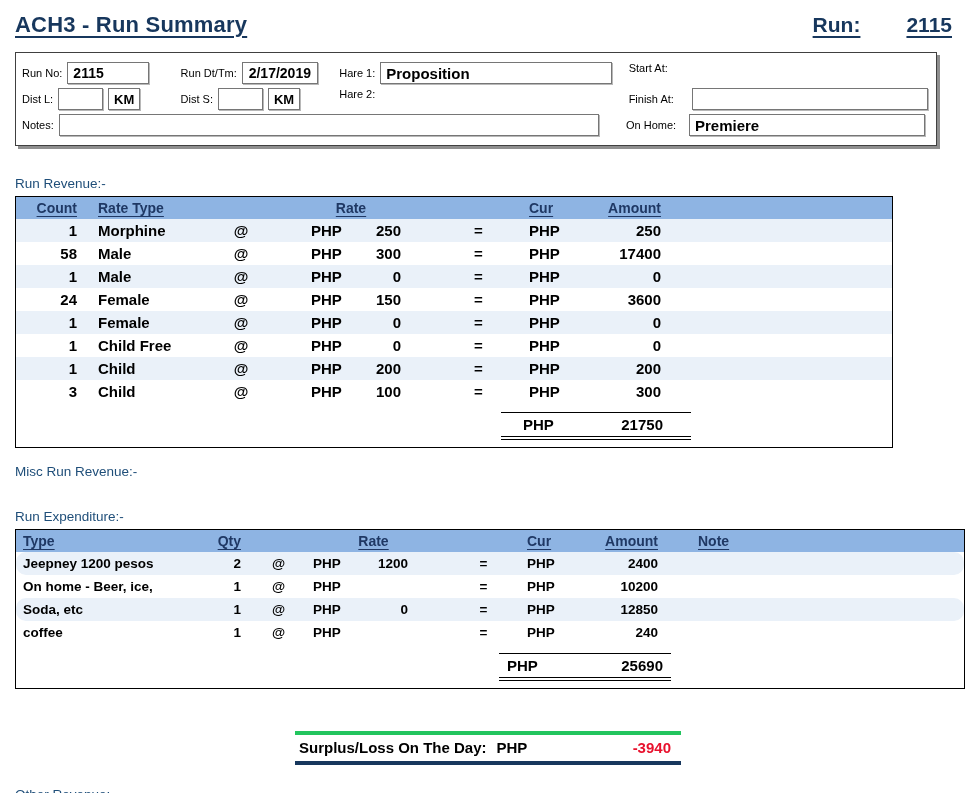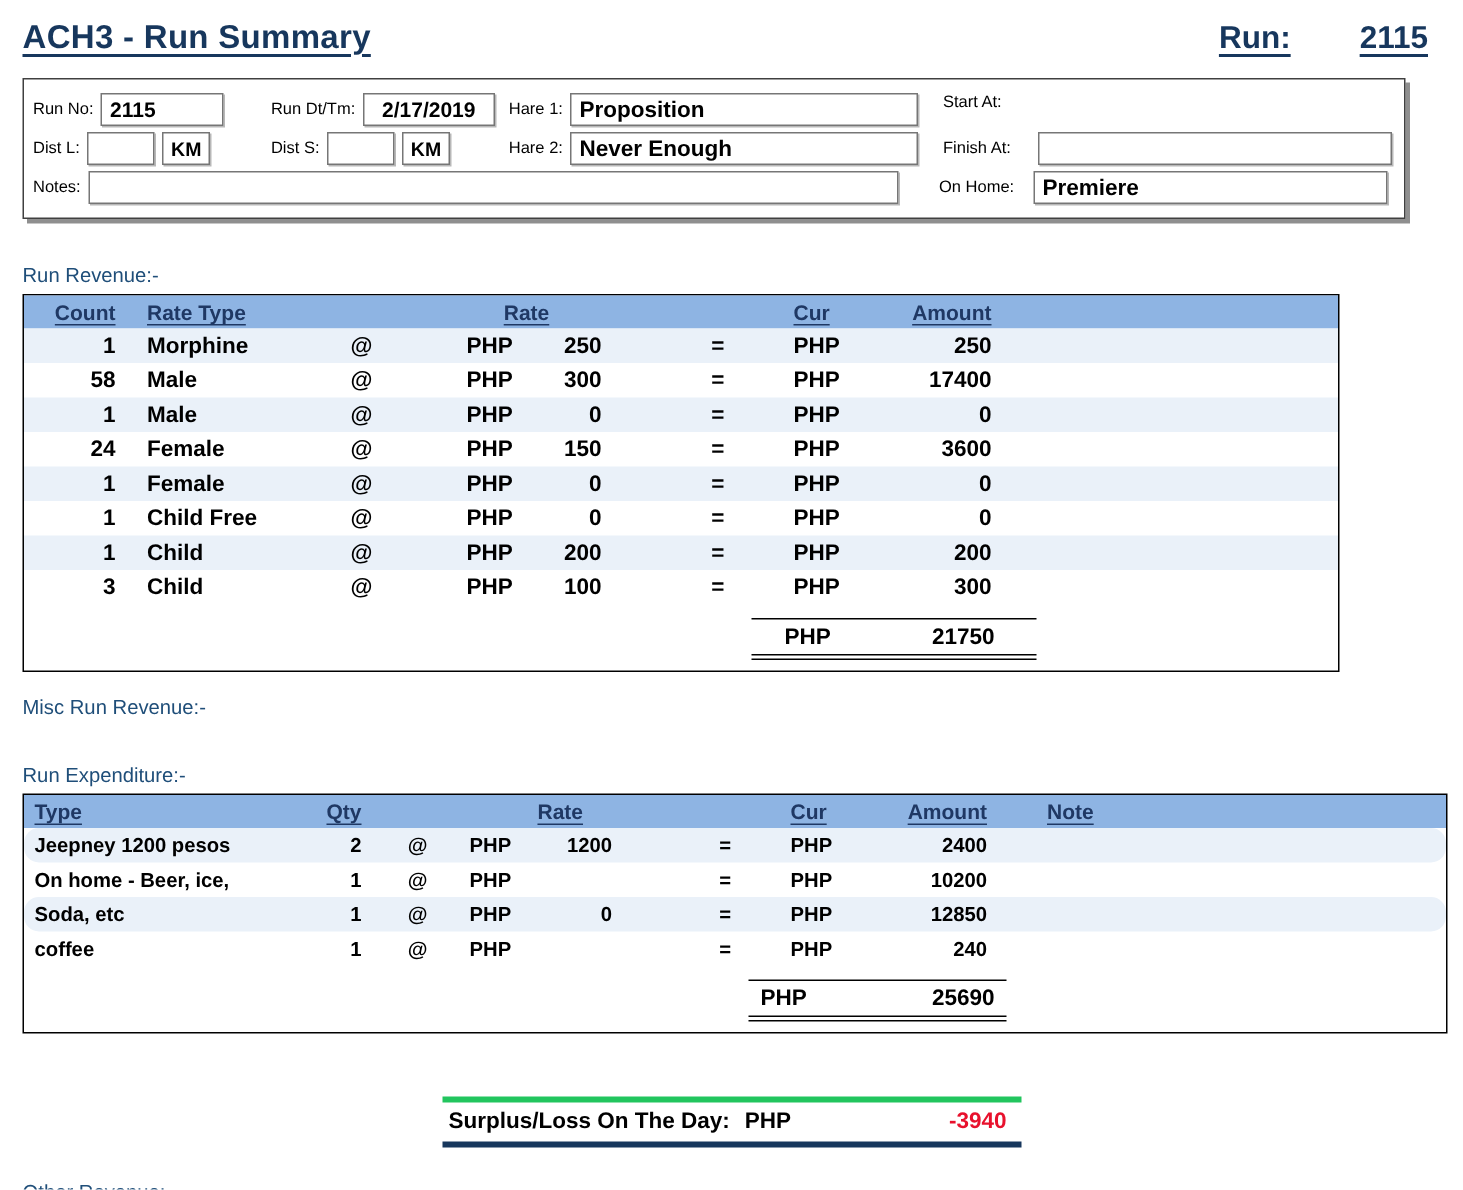--- a/index.html
+++ b/index.html
@@ -32,21 +32,21 @@
   .fg1 { width:160px; } .fg2 { width:160px; } .fg3 { width:292px; }
   .fg4 { margin-left:auto; width:302px; }
   .fg4 .flabel { width:58px; }
   .flabel { font-size:11px; white-space:nowrap; color:#000; }
   .fbox {
     display:inline-flex; align-items:center; min-height:22px; background:#fff;
     border:1px solid #767676; box-shadow:1px 1px 0 #b8b8b8;
     font-weight:bold; font-size:14px; padding:0 5px;
   }
   .fbox.big { font-size:15px; }
-  .w-runno { width:82px; } .w-date { width:88px; justify-content:center; }
+  .w-runno { width:82px; } .w-date { width:76px; justify-content:center; }
   .w-hare { width:232px; } .w-right { width:236px; }
   .w-dist { width:45px; } .w-km { width:32px; justify-content:center; font-size:13px; }
   .w-notes { width:540px; }
 
   
   .section-label { color:#1F4E79; font-size:13.5px; margin-bottom:5px; }
 
   
   .tbl { border:1px solid #000; background:#fff; padding-bottom:7px; }
   .rev-table { width:878px; }
@@ -147,21 +147,20 @@
         <span class="fbox w-dist"></span>
         <span class="fbox w-km">KM</span>
       </span>
       <span class="fg fg2">
         <span class="flabel">Dist S:</span>
         <span class="fbox w-dist"></span>
         <span class="fbox w-km">KM</span>
       </span>
       <span class="fg fg3">
         <span class="flabel">Hare 2:</span>
-        <span class="fbox big w-hare">Never Enough</span>
       </span>
       <span class="fg fg4">
         <span class="flabel">Finish At:</span>
         <span class="fbox big w-right"></span>
       </span>
     </div>
     <div class="form-row">
       <span class="fg">
         <span class="flabel">Notes:</span>
         <span class="fbox w-notes"></span>

